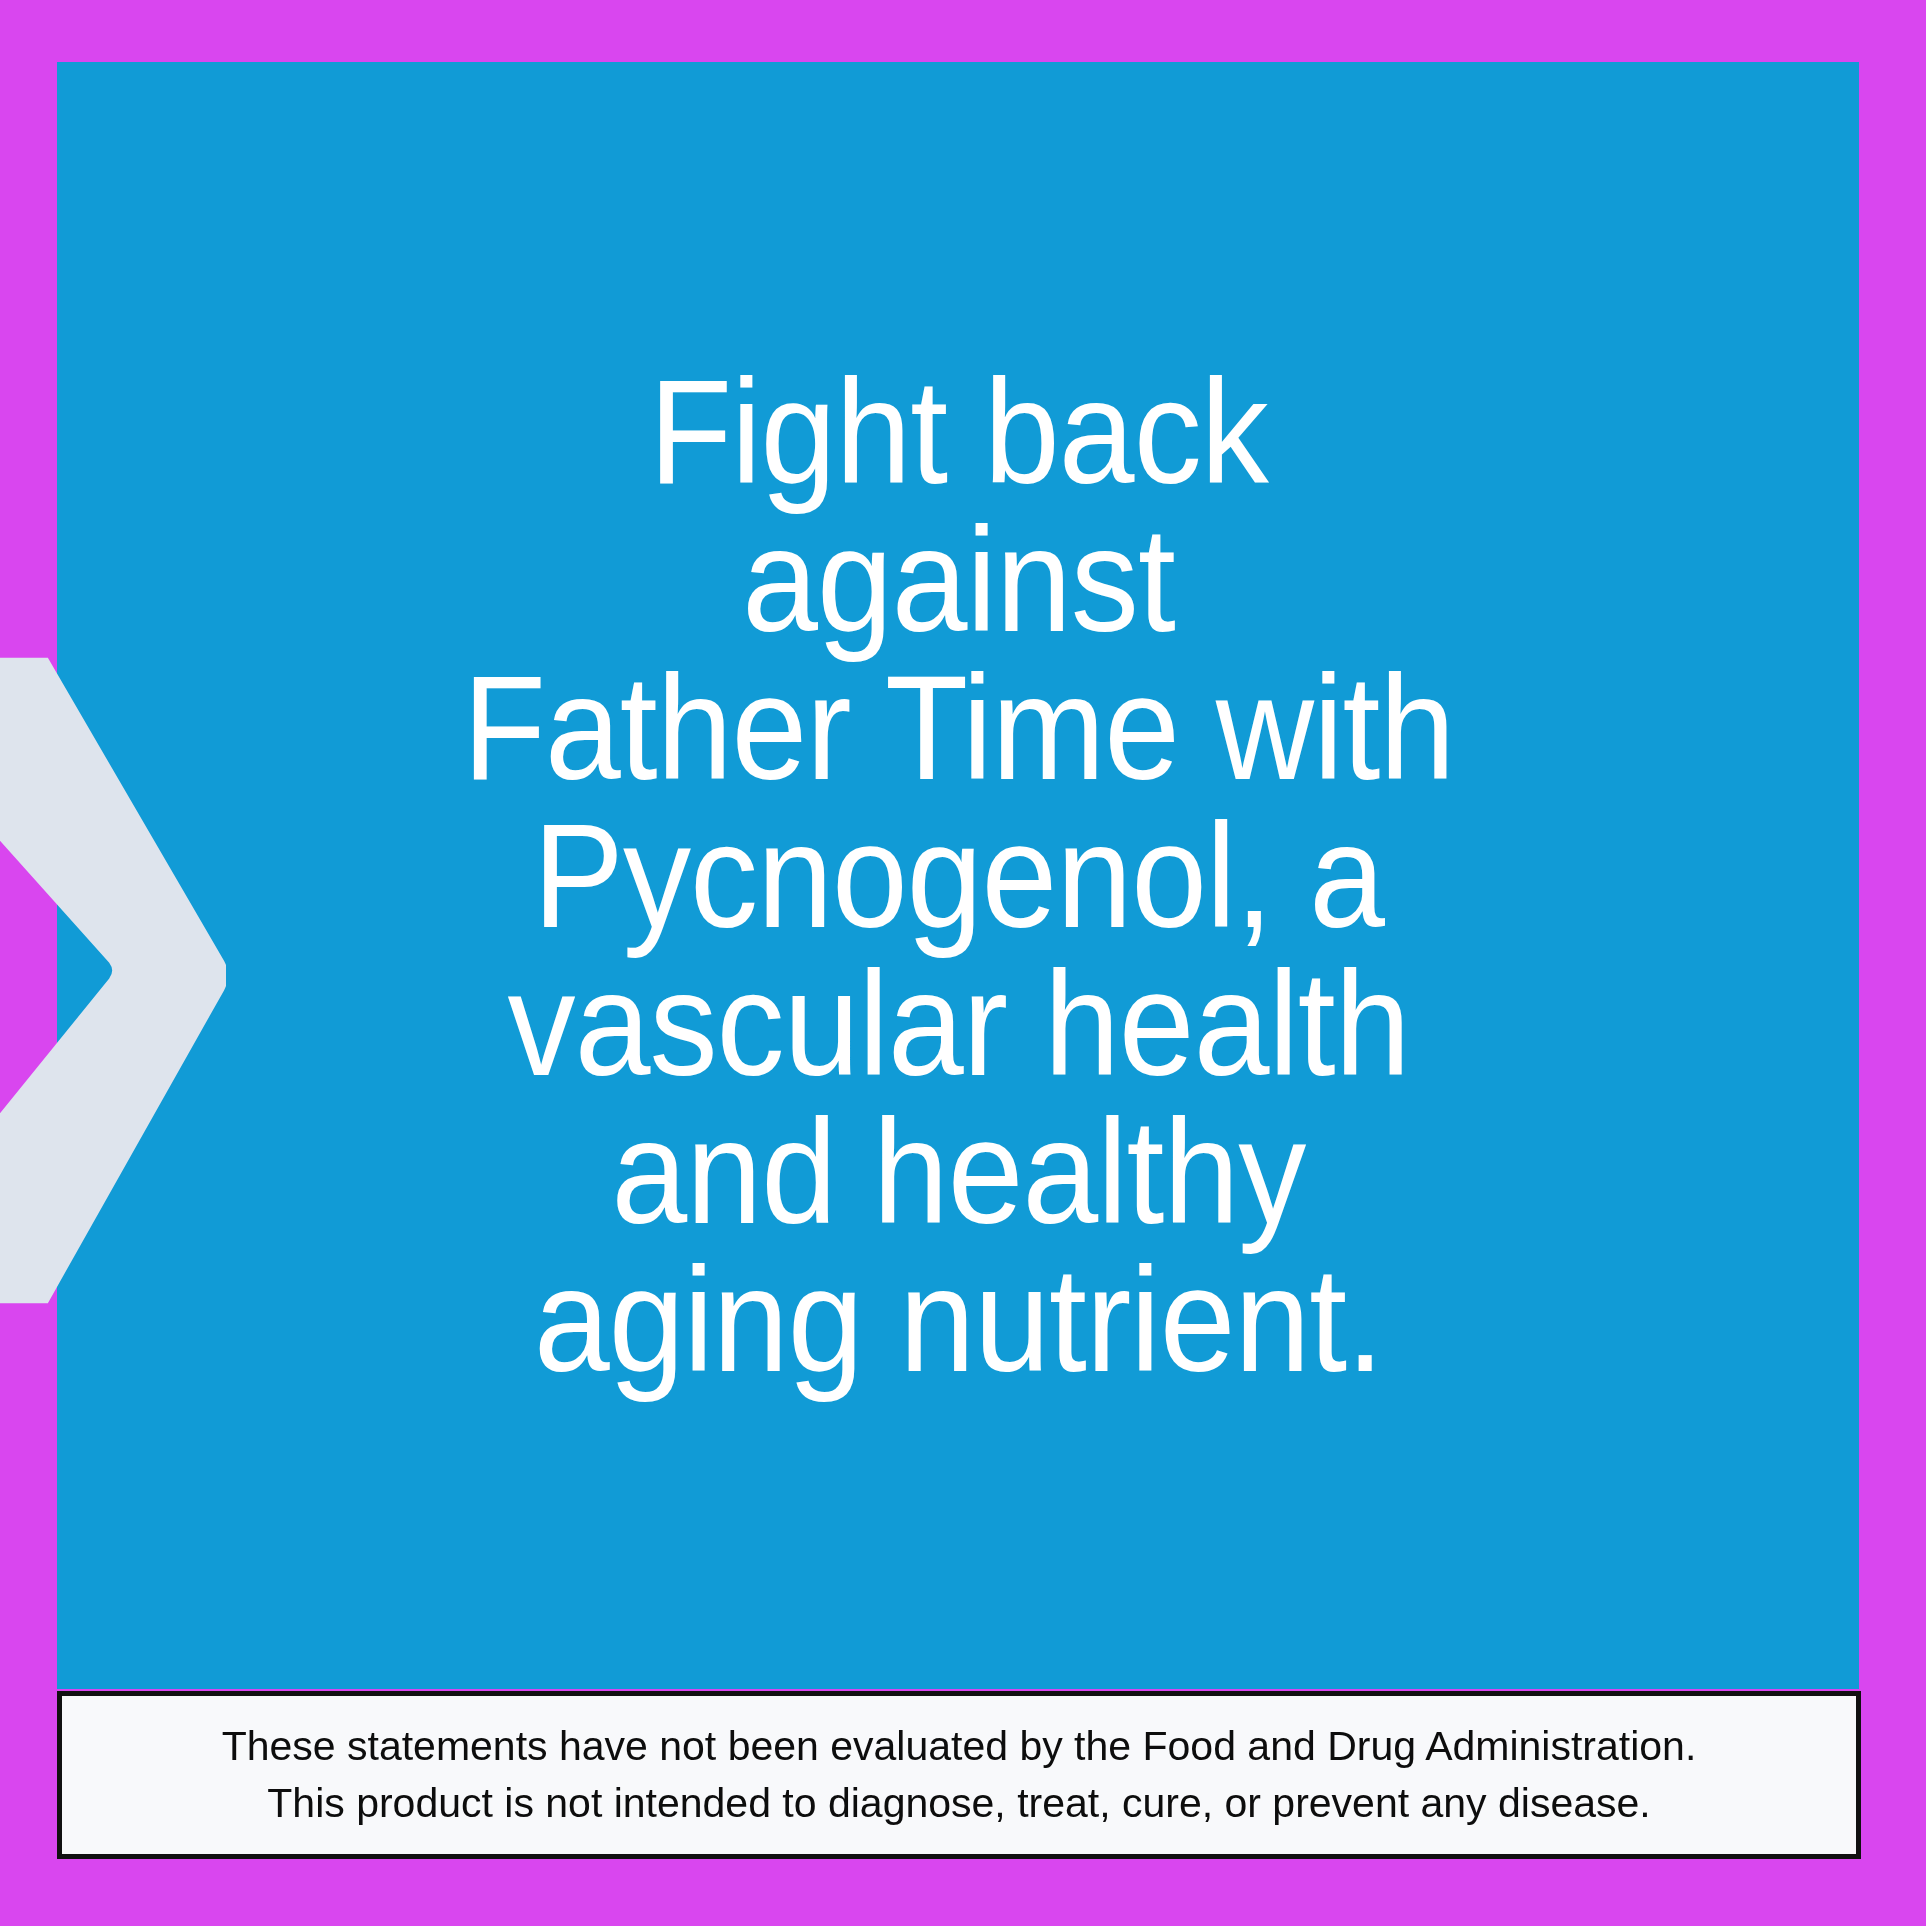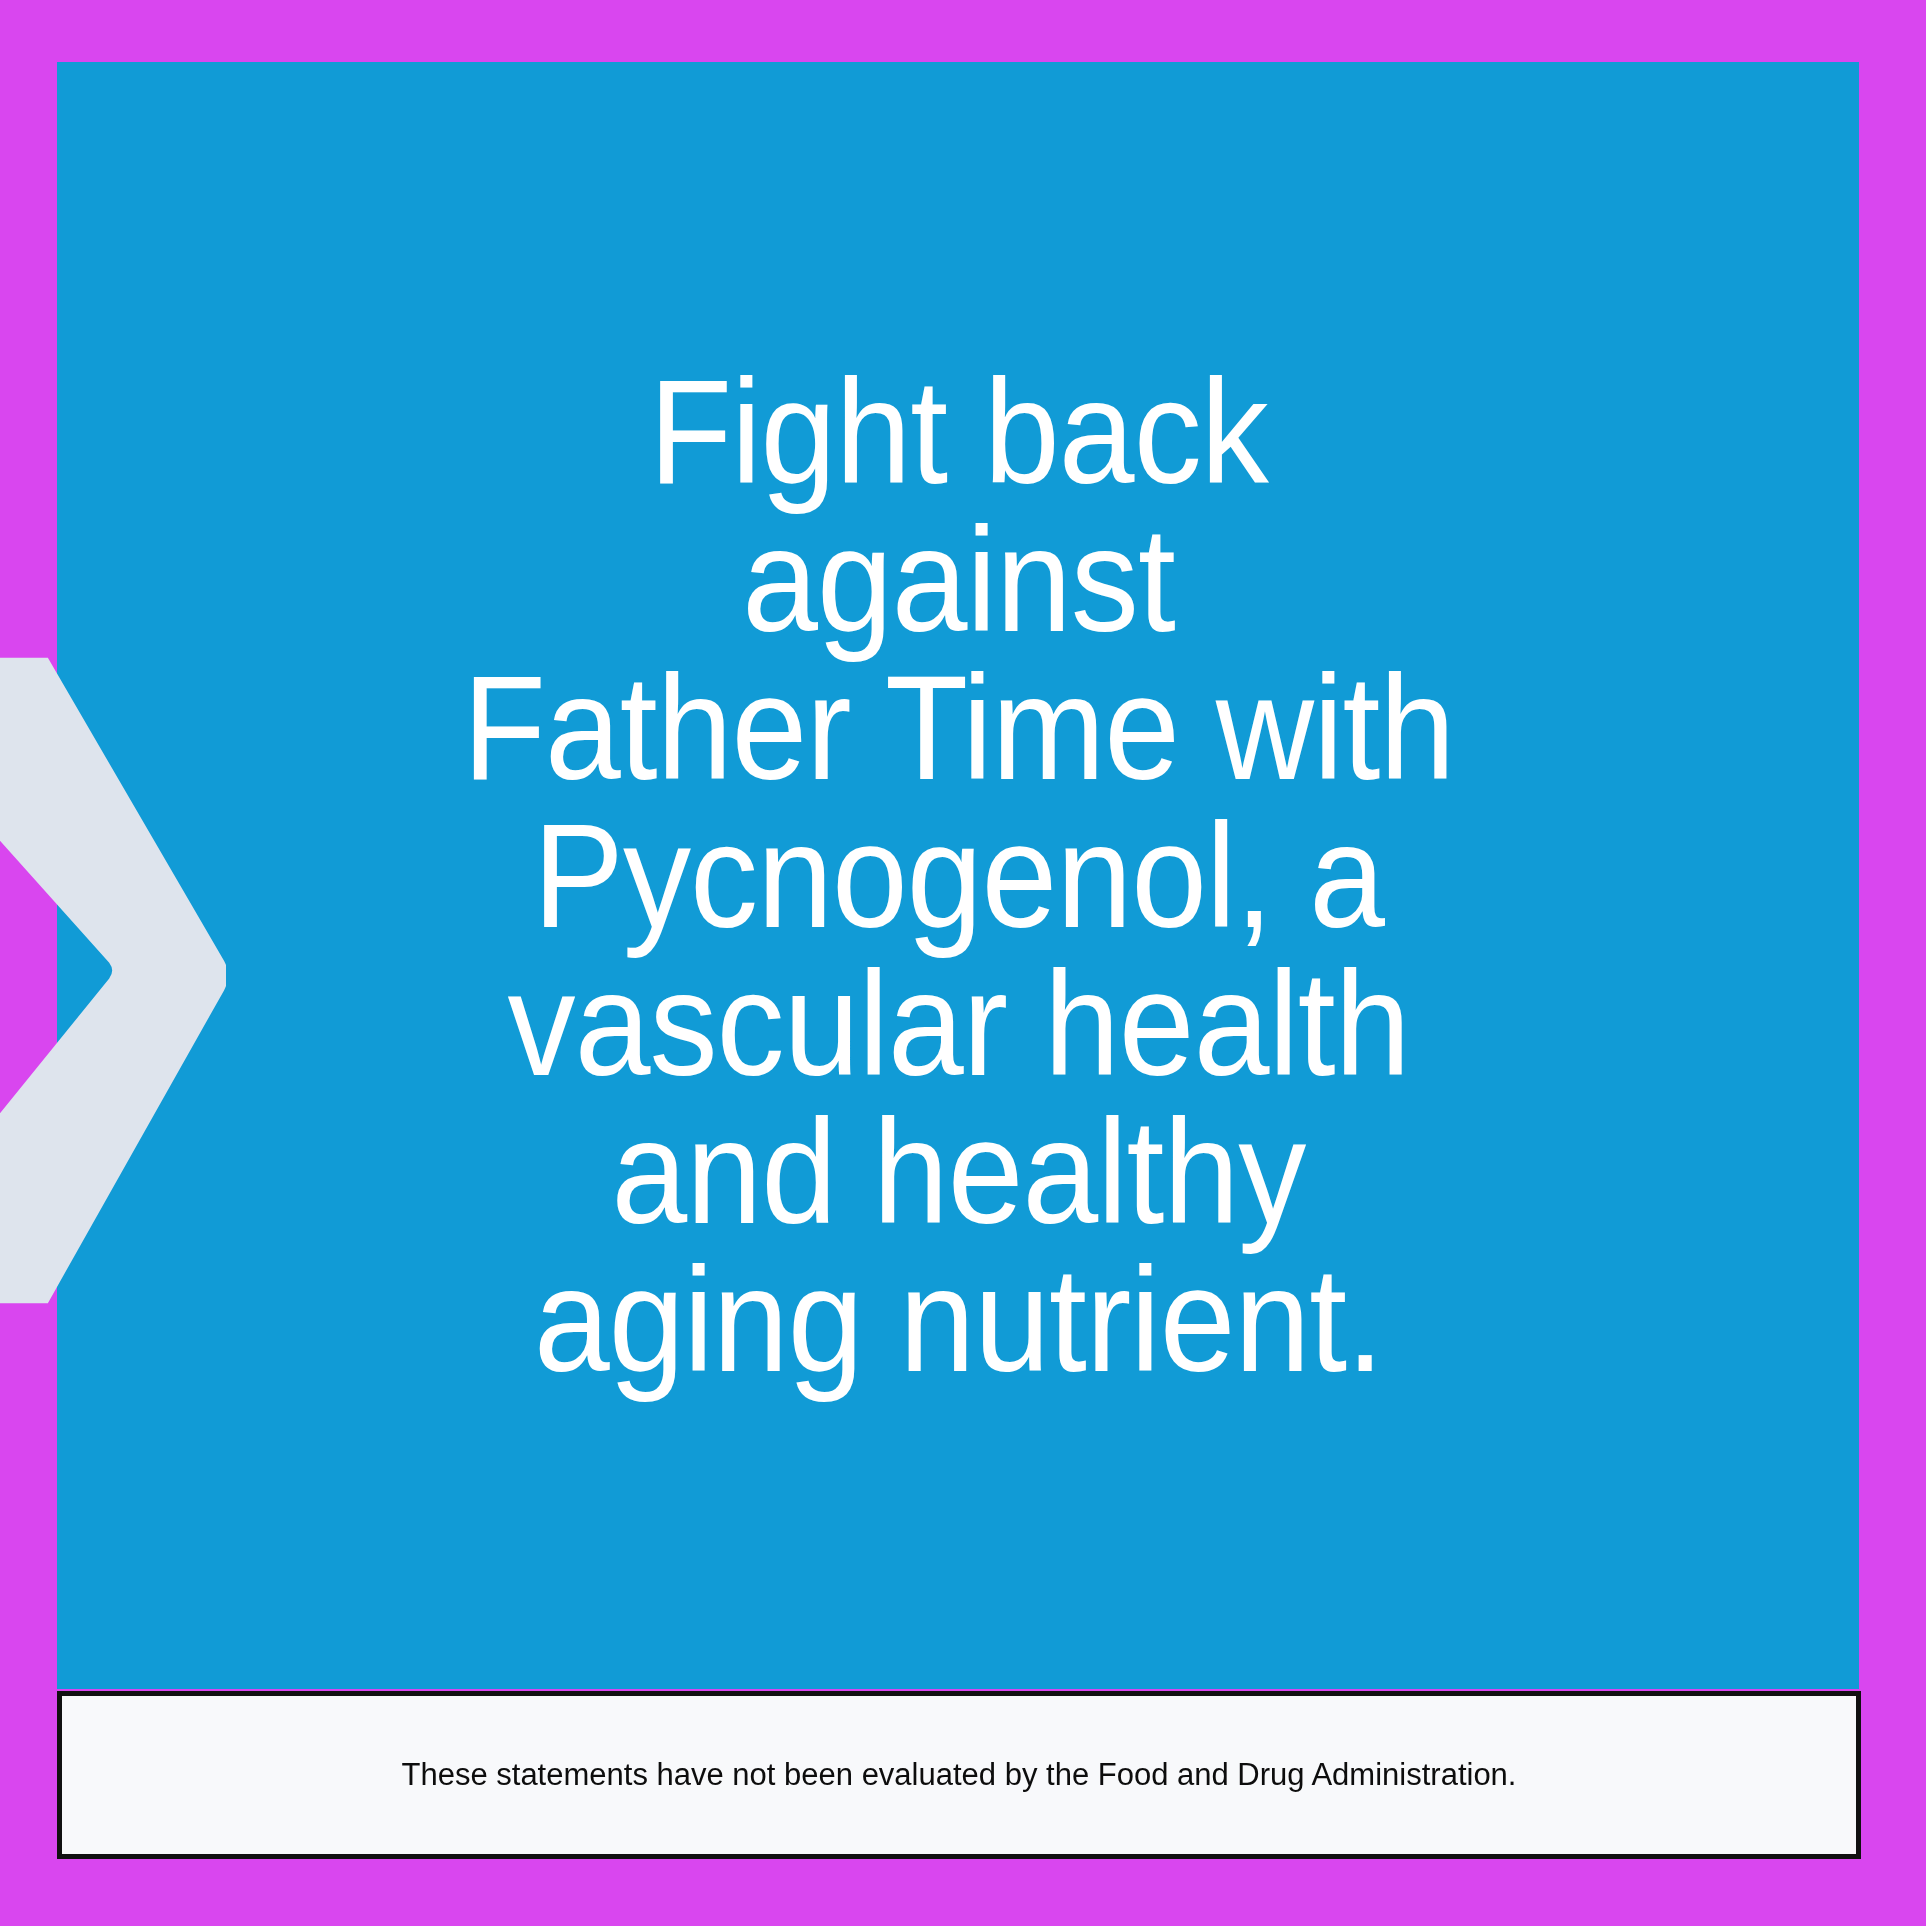--- a/index.html
+++ b/index.html
@@ -77,21 +77,21 @@
     background: #f8f9fb;
     border: 5px solid #111111;
     display: flex;
     flex-direction: column;
     align-items: center;
     justify-content: center;
   }
   .disclaimer-line {
     color: #0d0d0d;
     font-family: "Liberation Sans", "DejaVu Sans", sans-serif;
-    font-size: 31px;
+    font-size: 41px;
     line-height: 1.38;
     font-weight: 400;
     text-align: center;
     white-space: nowrap;
   }
 </style>
 </head>
 <body>
 
 <div id="poster">
@@ -125,16 +125,17 @@
     <div class="headline">Fight back against
 Father Time with
 Pycnogenol, a
 vascular health
 and healthy
 aging nutrient.</div>
   </div>
 
   <div class="disclaimer-box">
     <div class="disclaimer-line">These statements have not been evaluated by the Food and Drug Administration.</div>
+    <div class="disclaimer-line">This product is not intended to diagnose, treat, cure, or prevent any disease.</div>
   </div>
 
 </div>
 
 
 </body></html>

